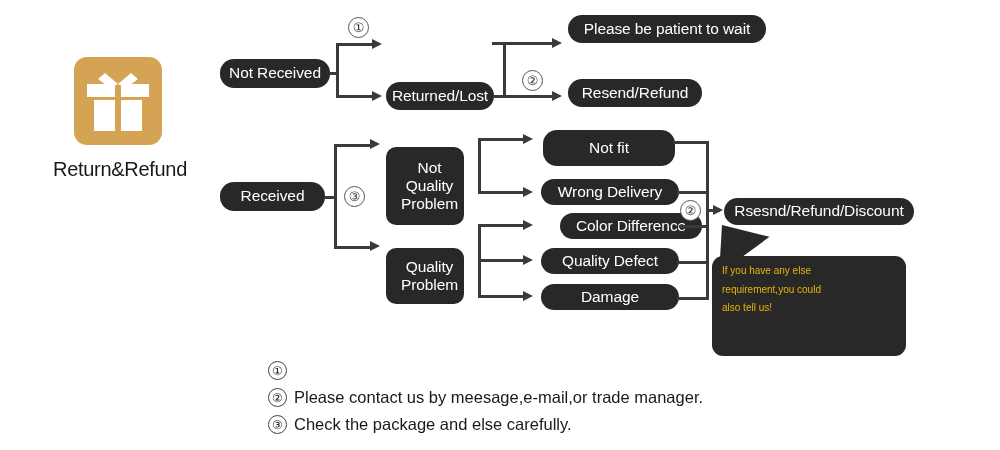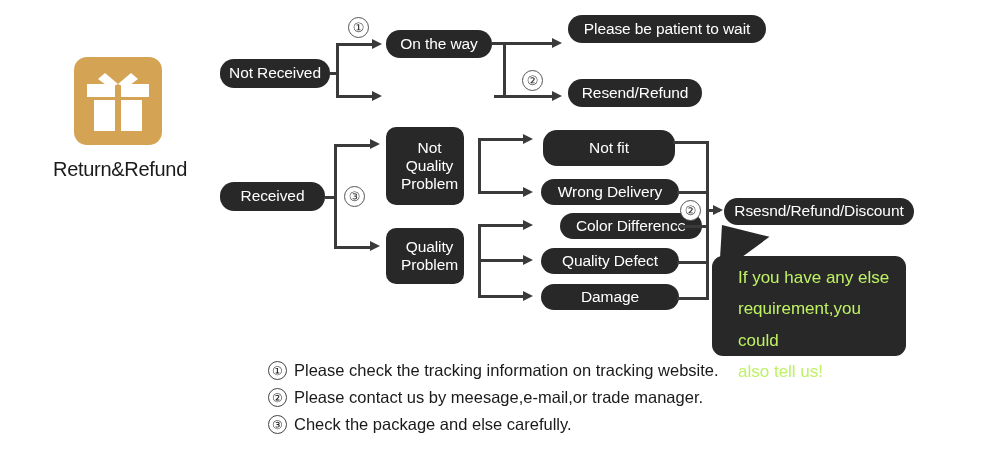--- a/index.html
+++ b/index.html
@@ -33,20 +33,21 @@
     box-sizing: border-box;
     padding: 0 8px;
     white-space: nowrap;
   }
   .node.multi {
     white-space: normal;
     justify-content: flex-start;
     text-align: left;
     border-radius: 10px;
     padding: 0 0 0 9px;
+    margin-top: 20px;
   }
   
   #gift-tile {
     position: absolute;
     left: 74px;
     top: 57px;
     width: 88px;
     height: 88px;
     background: #d4a354;
     border-radius: 13px;
@@ -87,25 +88,25 @@
   }
   
   #bubble {
     position: absolute;
     left: 712px;
     top: 256px;
     width: 194px;
     height: 100px;
     background: #282828;
     border-radius: 11px;
-    color: #bef264;
-    font-size: 17px;
+    color: #eab308;
+    font-size: 10px;
     line-height: 1.85;
     box-sizing: border-box;
-    padding: 6px 0 0 26px;
+    padding: 6px 0 0 10px;
   }
   #bubble-tail {
     position: absolute;
     left: 722px;
     top: 225px;
     width: 0; height: 0;
     border-left: 9px solid transparent;
     border-right: 40px solid transparent;
     border-top: 48px solid #282828;
     transform: rotate(14deg);
@@ -166,21 +167,21 @@
 
   <div class="hline" style="left:330px; top:72px; width:9px;"></div>
   <div class="vline" style="left:336px; top:44px; height:54px;"></div>
   <div class="hline" style="left:336px; top:43px; width:40px;"></div>
   <div class="arrow" style="left:372px; top:38.5px;"></div>
   <div class="hline" style="left:336px; top:95px; width:40px;"></div>
   <div class="arrow" style="left:372px; top:90.5px;"></div>
 
   <div class="circ" style="left:348px; top:17px;">①</div>
 
-  <div class="node" style="left:386px; top:30px; width:106px; height:28px;">On the way</div>
+  <div class="node" style="left:386px; top:82px; width:108px; height:28px;">Returned/Lost</div>
 
   <div class="hline" style="left:492px; top:42px; width:14px;"></div>
   <div class="hline" style="left:494px; top:95px; width:12px;"></div>
   <div class="vline" style="left:503px; top:42px; height:56px;"></div>
   <div class="hline" style="left:503px; top:42px; width:53px;"></div>
   <div class="arrow" style="left:552px; top:38px;"></div>
   <div class="hline" style="left:503px; top:95px; width:53px;"></div>
   <div class="arrow" style="left:552px; top:90.5px;"></div>
 
   <div class="circ" style="left:522px; top:70px;">②</div>
@@ -245,21 +246,20 @@
   <div id="bubble-tail"></div>
   <div id="bubble">
     <div>If you have any else</div>
     <div>requirement,you could</div>
     <div>also tell us!</div>
   </div>
 
   <div id="notes">
     <div class="note-row">
       <span class="note-mark">①</span>
-      <span>Please check the tracking information on tracking website.</span>
     </div>
     <div class="note-row">
       <span class="note-mark">②</span>
       <span>Please contact us by meesage,e-mail,or trade manager.</span>
     </div>
     <div class="note-row">
       <span class="note-mark">③</span>
       <span>Check the package and else carefully.</span>
     </div>
   </div>

